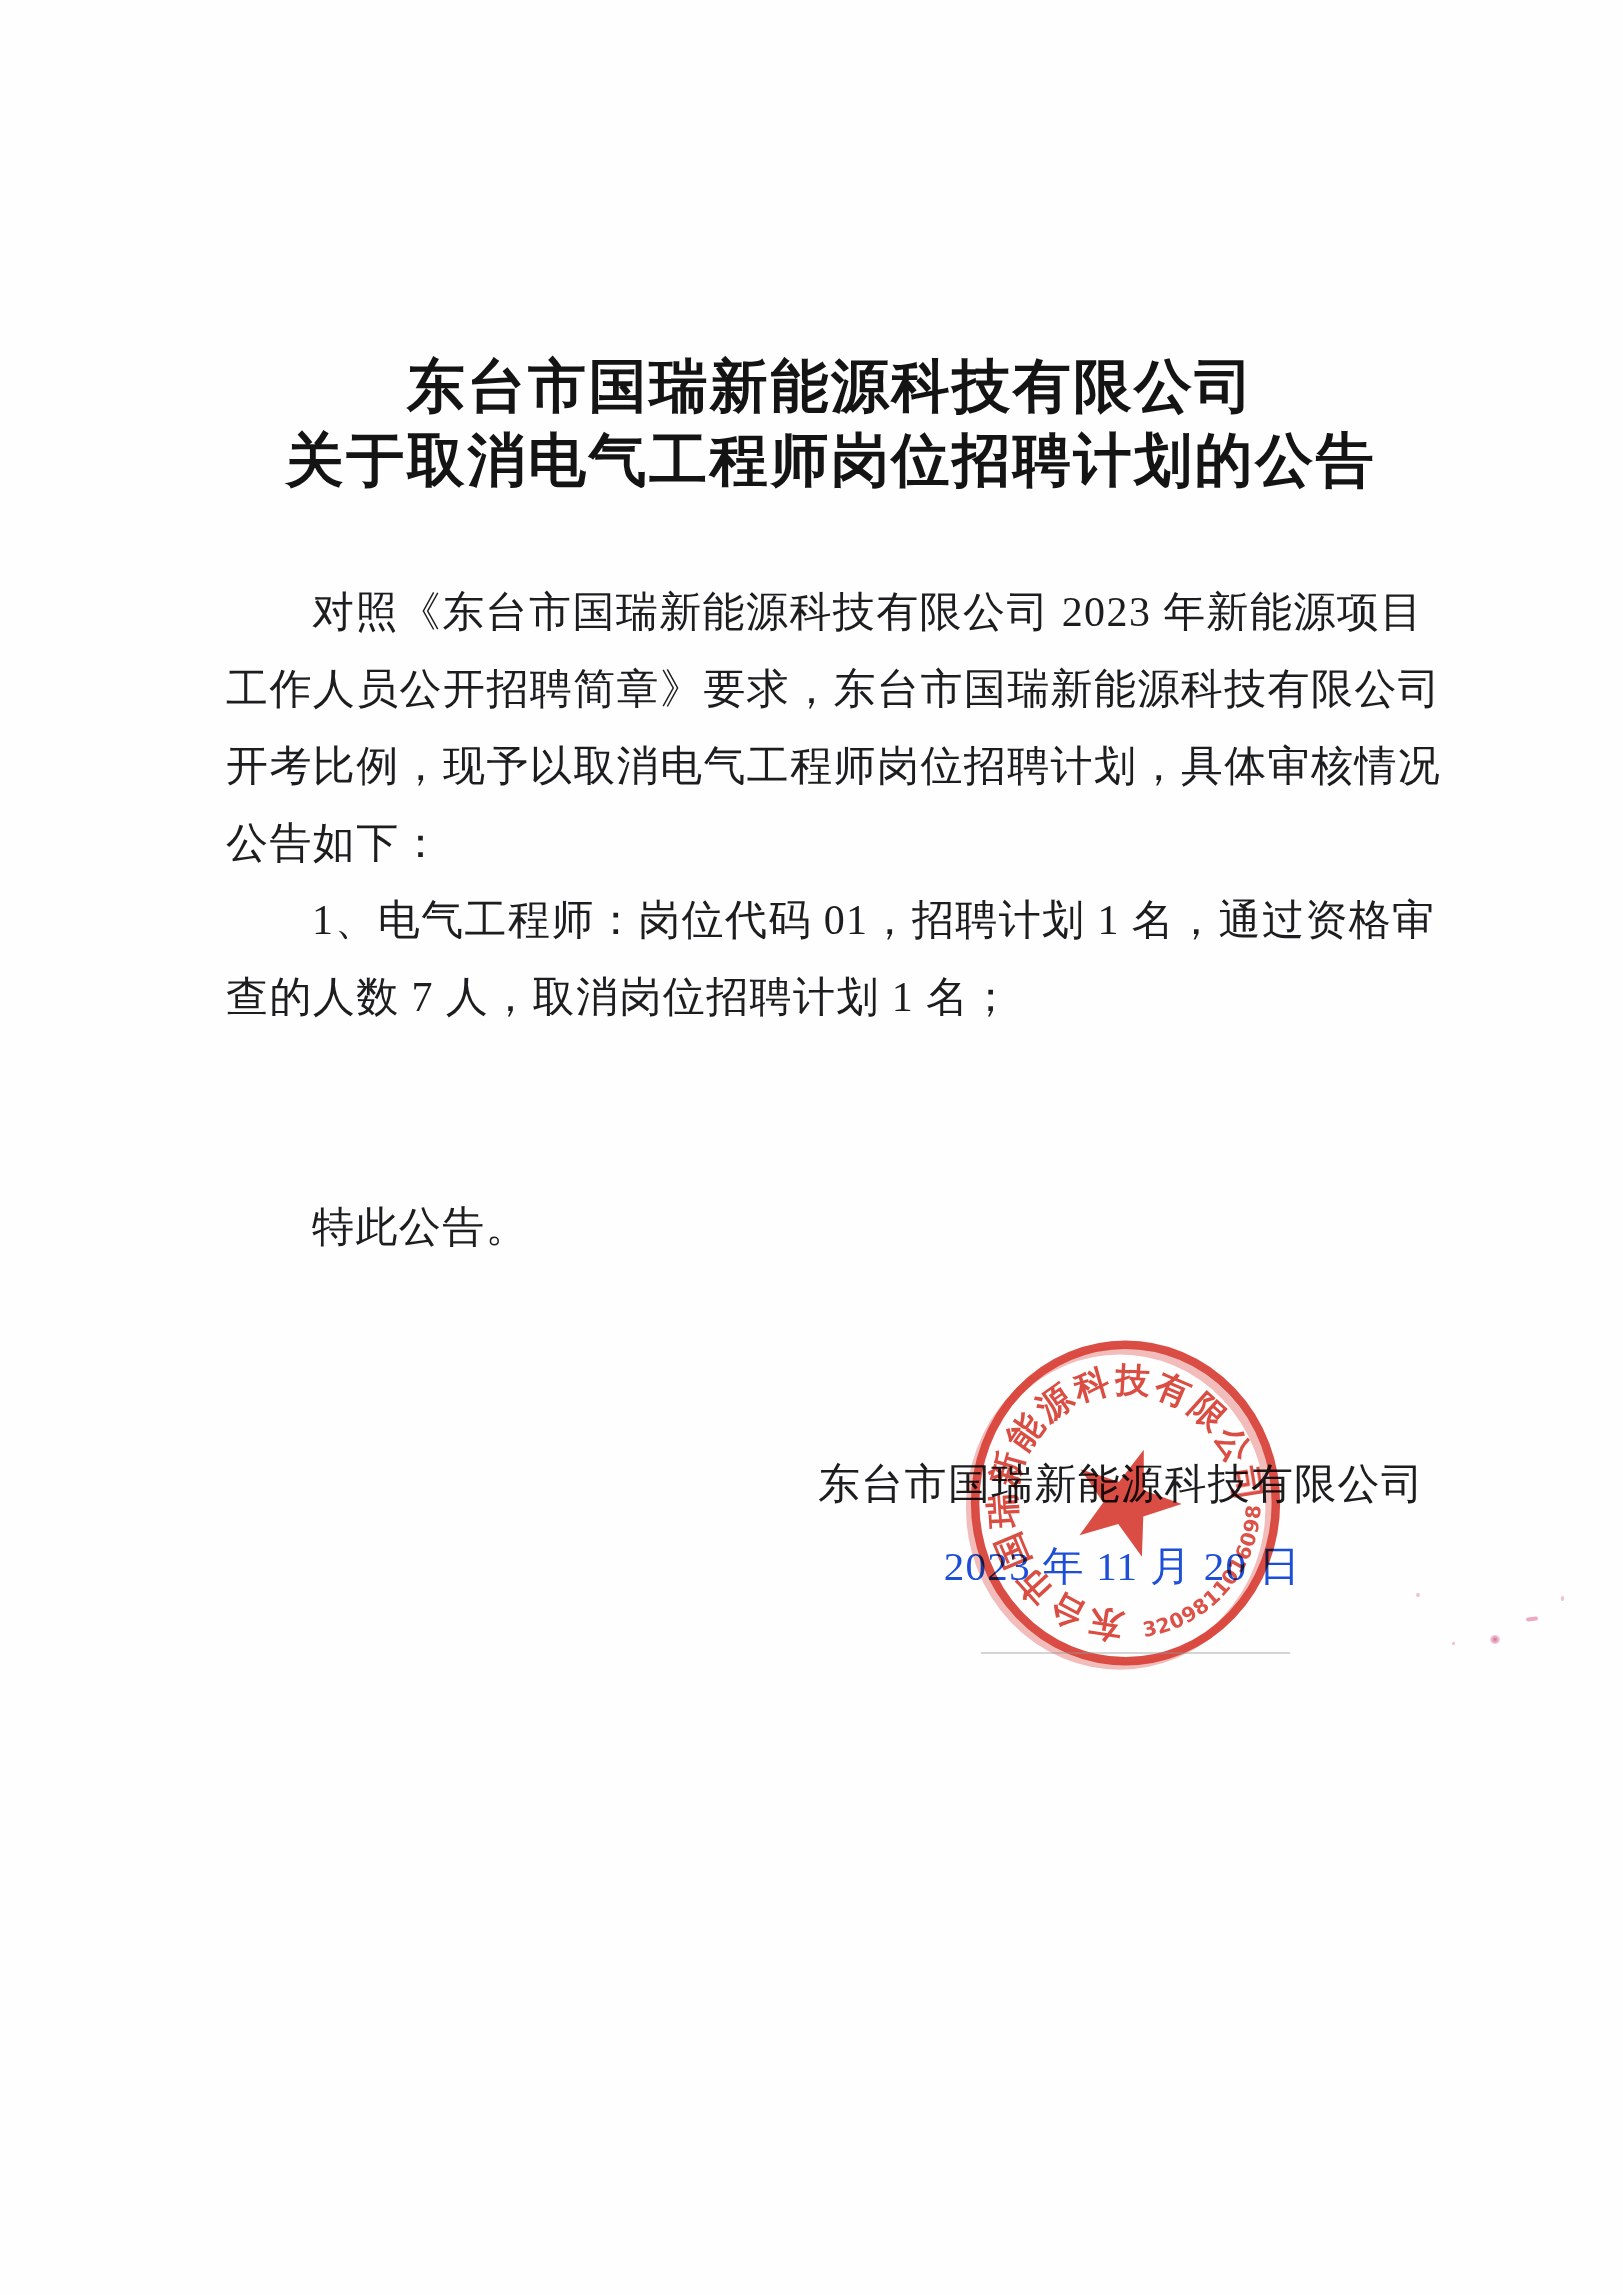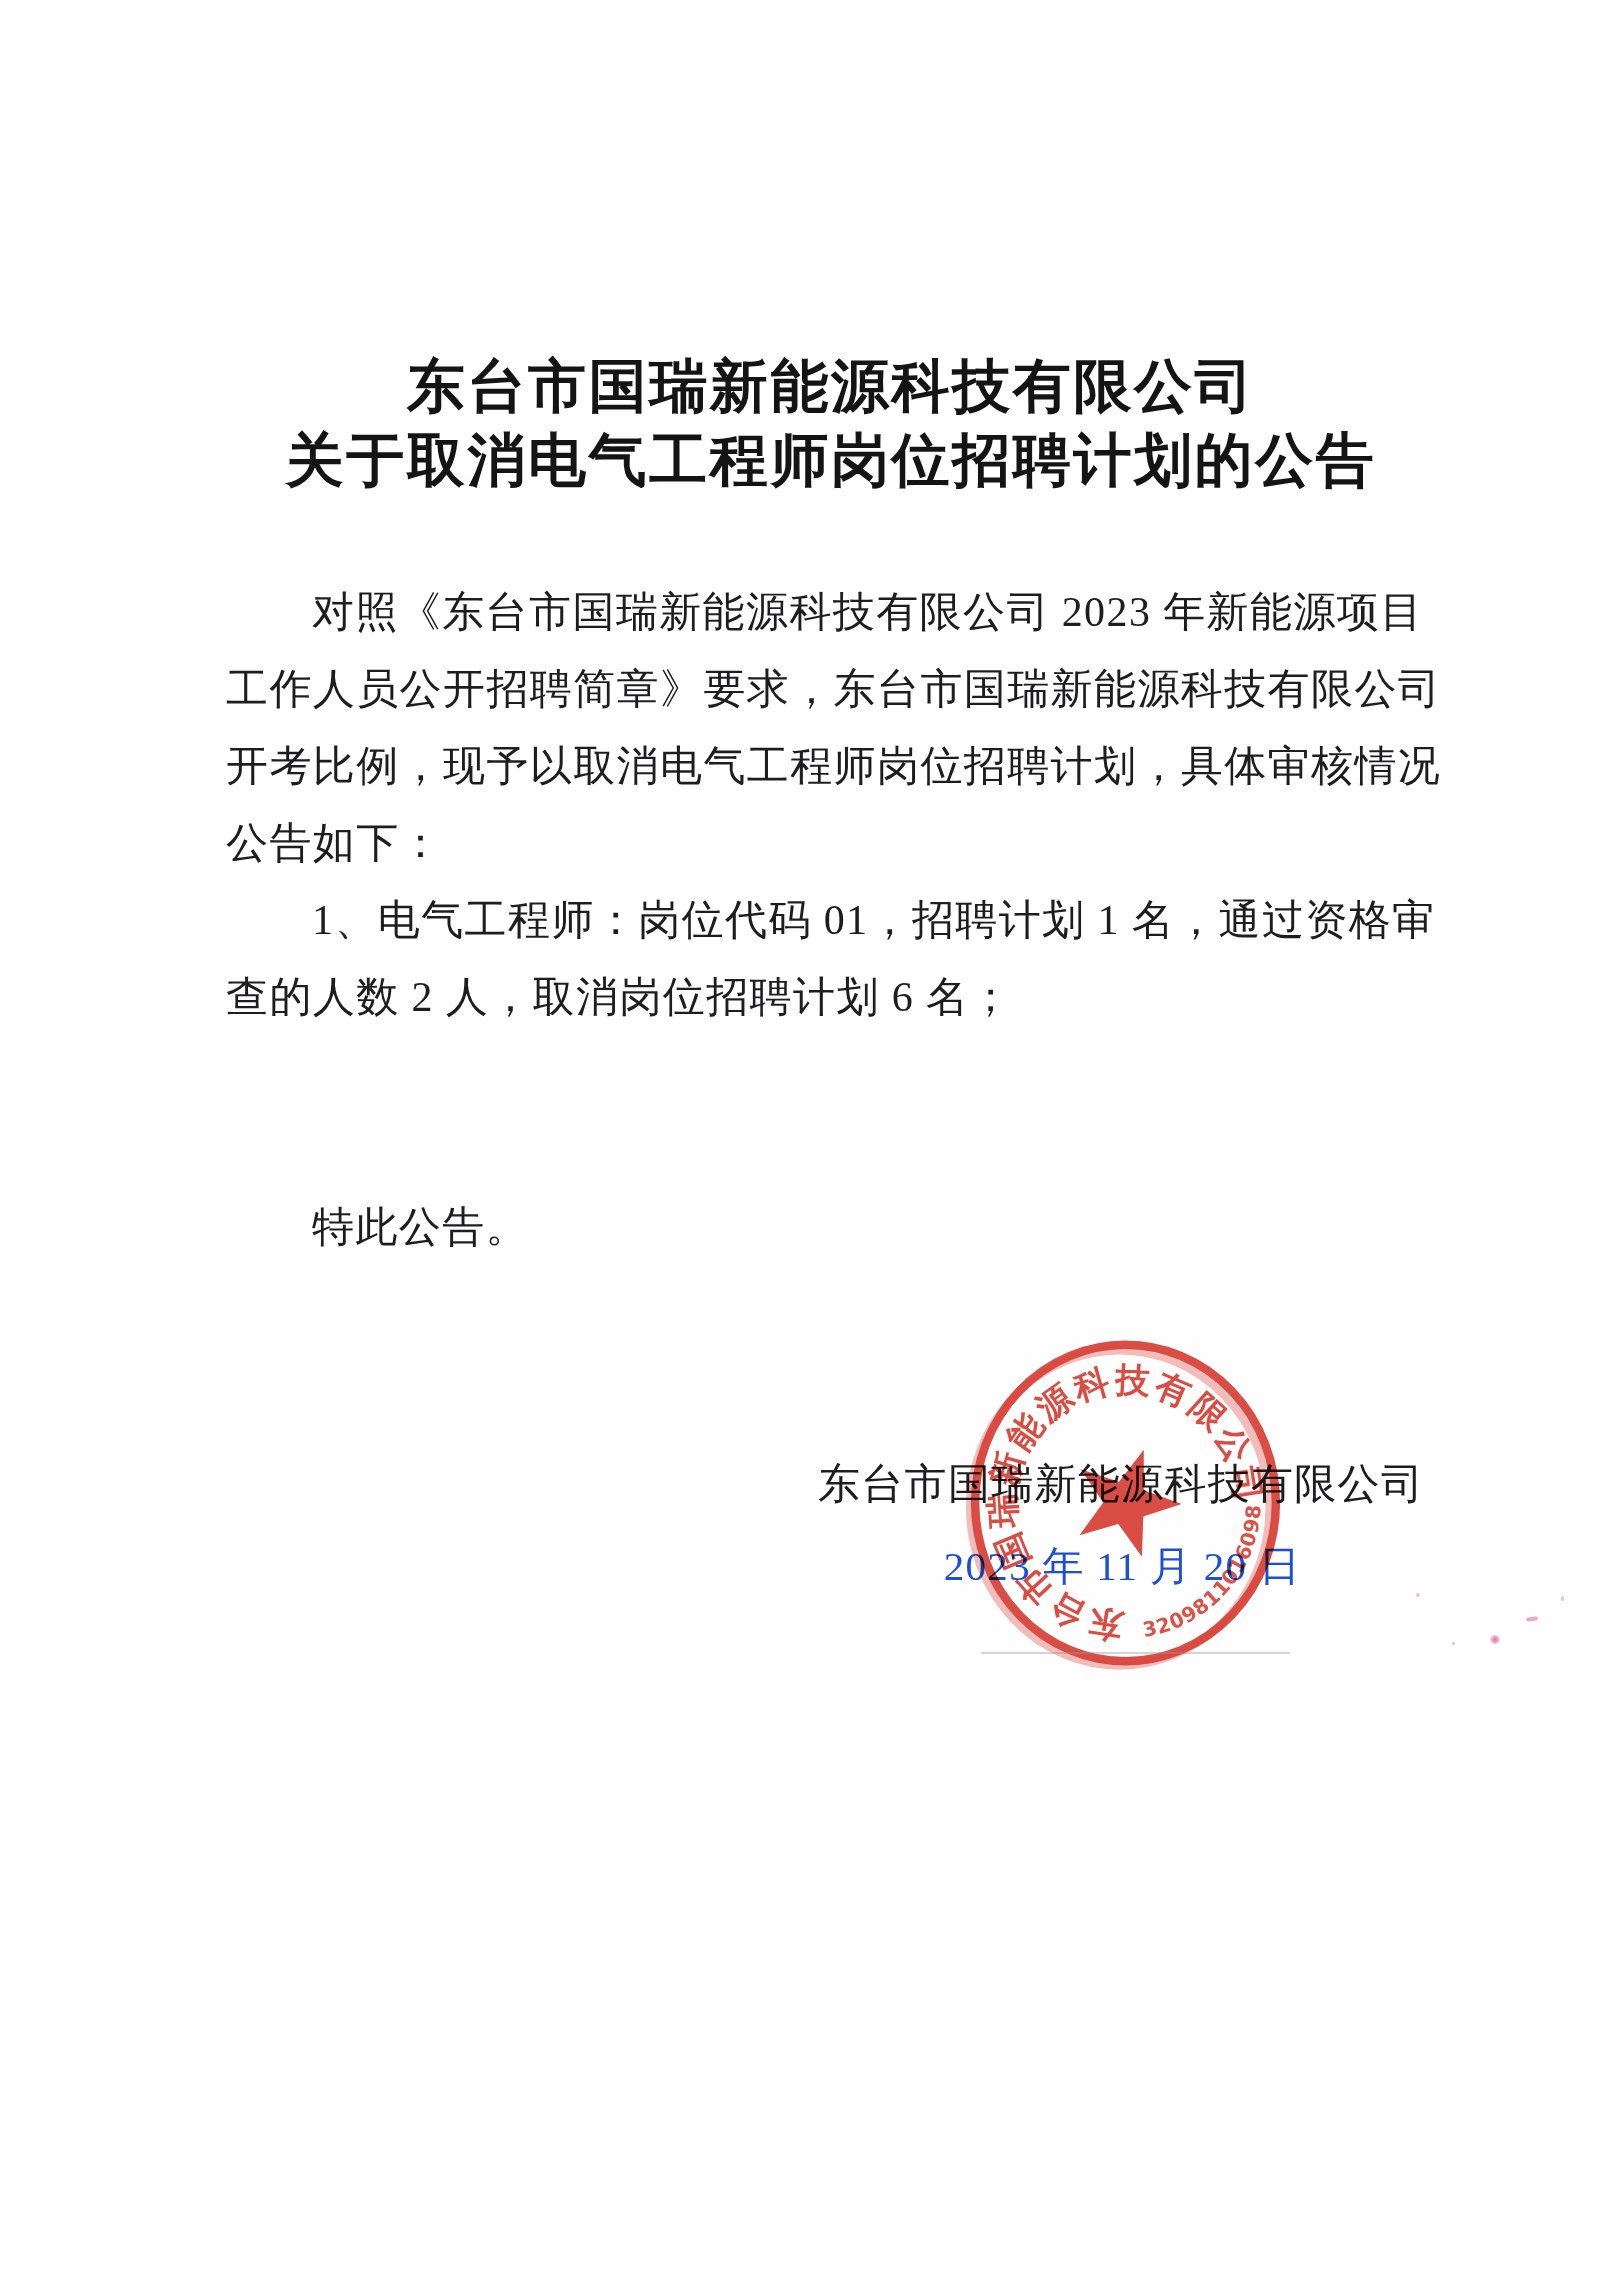--- a/index.html
+++ b/index.html
@@ -110,21 +110,21 @@
     <div class="title-line">东台市国瑞新能源科技有限公司</div>
     <div class="title-line">关于取消电气工程师岗位招聘计划的公告</div>
   </div>
 
   <div id="body-text">
       <div class="body-line" style="top: 0px; padding-left: 86px;">对照《东台市国瑞新能源科技有限公司 2023 年新能源项目</div>
       <div class="body-line" style="top: 77px;">工作人员公开招聘简章》要求，东台市国瑞新能源科技有限公司</div>
       <div class="body-line" style="top: 231px;">公告如下：</div>
       <div class="body-line" style="top: 154px;">开考比例，现予以取消电气工程师岗位招聘计划，具体审核情况</div>
       <div class="body-line" style="top: 308px; padding-left: 86px;">1、电气工程师：岗位代码 01，招聘计划 1 名，通过资格审</div>
-      <div class="body-line" style="top: 385px;">查的人数 2 人，取消岗位招聘计划 6 名；</div>
+      <div class="body-line" style="top: 385px;">查的人数 7 人，取消岗位招聘计划 1 名；</div>
       <div class="body-line" style="top: 615px; padding-left: 86px;">特此公告。</div>
     </div>
 
   <div id="signature-company">东台市国瑞新能源科技有限公司</div>
   <div id="signature-date">2023 年 11 月 20 日</div>
 
   <svg id="company-seal" viewBox="-250 -260 500 520" xmlns="http://www.w3.org/2000/svg">
     <g id="seal-root">
         <ellipse cx="-9" cy="8" rx="229" ry="241" fill="none" stroke="#d7352a" stroke-width="12" opacity="0.35"></ellipse>
         <ellipse cx="0" cy="0" rx="230" ry="242" fill="none" stroke="#d7352a" stroke-width="13" opacity="0.95"></ellipse>

